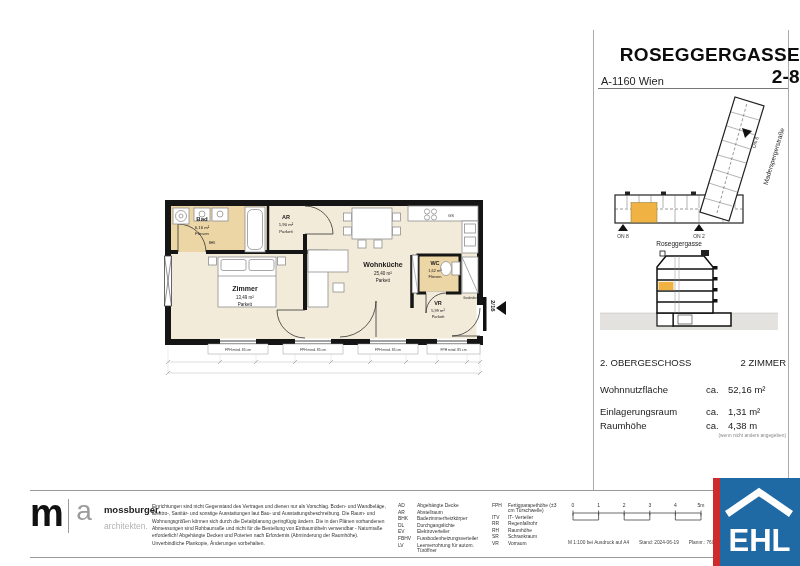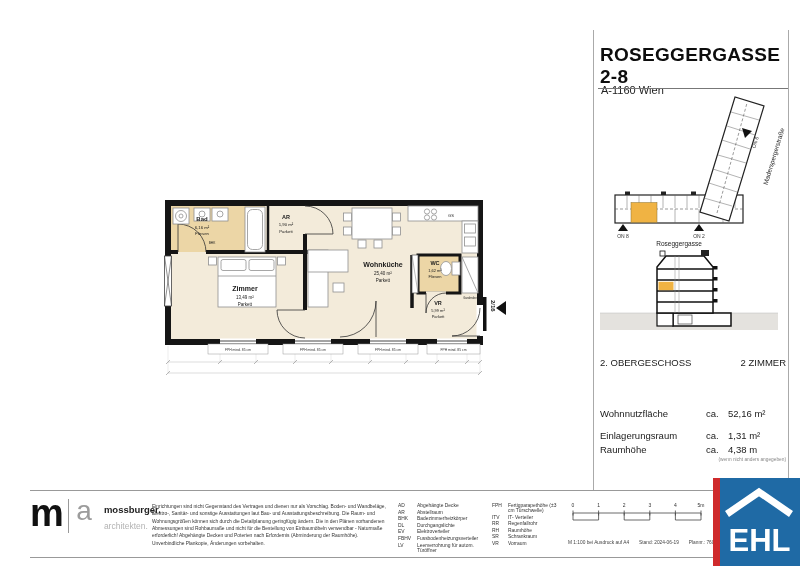--- a/index.html
+++ b/index.html
@@ -5,30 +5,30 @@
   html,body{margin:0;padding:0;}
   body{
     width:800px;height:566px;position:relative;background:#ffffff;overflow:hidden;
     font-family:"Liberation Sans","DejaVu Sans",sans-serif;color:#111;
   }
   .abs{position:absolute;}
   .vline{position:absolute;width:1px;background:#aaa;}
   .hline{position:absolute;height:1px;background:#999;}
 
   
-  .title{left:600px;top:44px;font-size:19px;font-weight:700;letter-spacing:.3px;color:#0d0d0d;}
-  .subtitle{left:601px;top:84px;font-size:11px;color:#222;}
+  .title{left:600px;top:44px;font-size:19px;font-weight:700;letter-spacing:.3px;color:#0d0d0d;text-align:right;}
+  .subtitle{left:601px;top:75px;font-size:11px;color:#222;}
   .title-rule{left:598px;top:88px;width:190px;height:1px;background:#777;}
 
   .unit-info{left:600px;top:352px;width:186px;}
   .unit-top{font-size:17px;font-weight:700;border-bottom:2.5px solid #111;padding-bottom:3px;}
   .unit-row{display:flex;justify-content:space-between;font-size:9.5px;color:#1a1a1a;margin-top:5px;}
   .metric{display:grid;grid-template-columns:1fr 22px 58px;font-size:9.5px;color:#1a1a1a;}
   .metric .val{text-align:left;}
-  .m0{margin-top:40px;} .m1{margin-top:11px;} .m2{margin-top:3px;}
+  .m0{margin-top:16px;} .m1{margin-top:11px;} .m2{margin-top:3px;}
   .unit-note{font-size:4.8px;color:#888;text-align:right;margin-top:2px;}
 
   
   .arch-logo{left:30px;top:497px;display:flex;align-items:flex-start;}
   .arch-m{font-size:38px;font-weight:800;line-height:.85;letter-spacing:-1px;color:#111;}
   .arch-div{width:1.5px;height:34px;background:#999;margin:2px 7px 0 5px;}
   .arch-a{font-size:28px;font-weight:400;color:#9c9c9c;line-height:1;}
   .arch-text{margin-left:12px;margin-top:7px;}
   .arch-name{font-size:9.5px;font-weight:700;color:#222;}
   .arch-prof{font-size:8.5px;color:#b3b3b3;margin-top:6px;}

